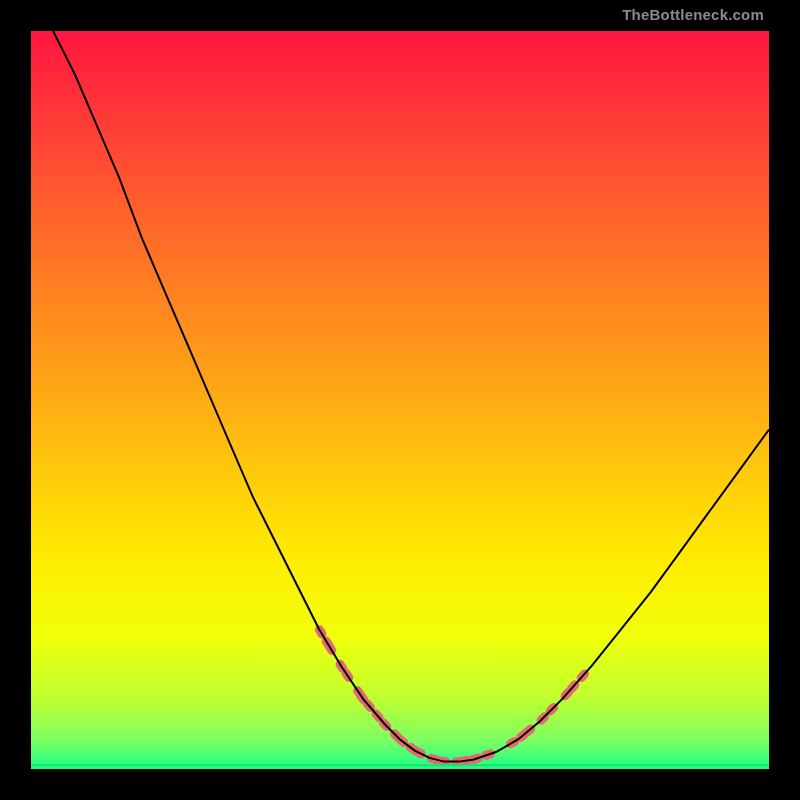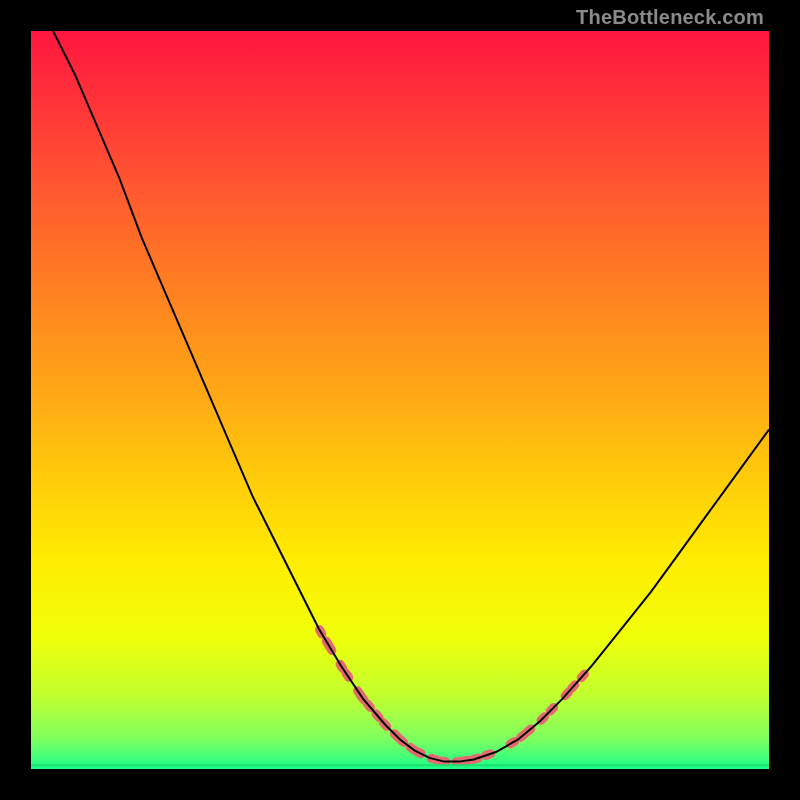--- a/index.html
+++ b/index.html
@@ -24,21 +24,21 @@
     top: 0;
     width: 738px;
     height: 738px;
   }
   .attribution {
     position: absolute;
     right: 36px;
     top: 6px;
     color: #8a8a8a;
     font-family: Arial, Helvetica, sans-serif;
-    font-size: 20px;
+    font-size: 15px;
     letter-spacing: 0.2px;
     font-weight: 600;
   }
 </style>
 </head>
 <body>
 
 <div class="frame">
   <svg class="plot" viewBox="0 0 738 738">
     <defs>

